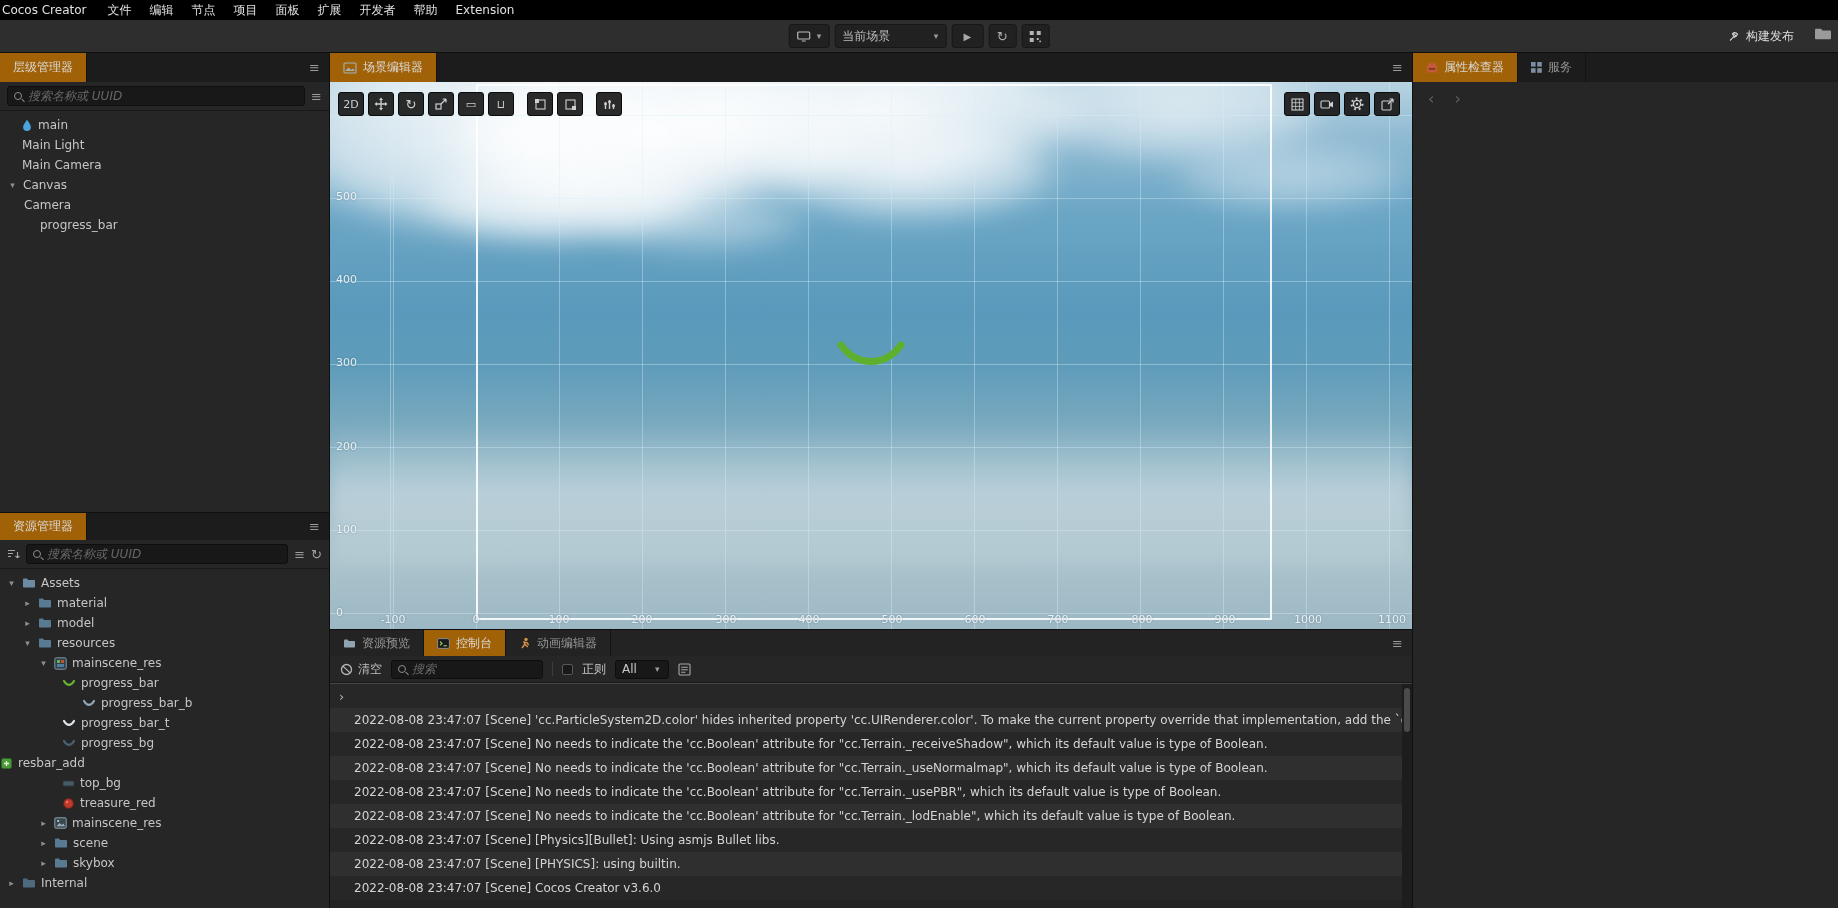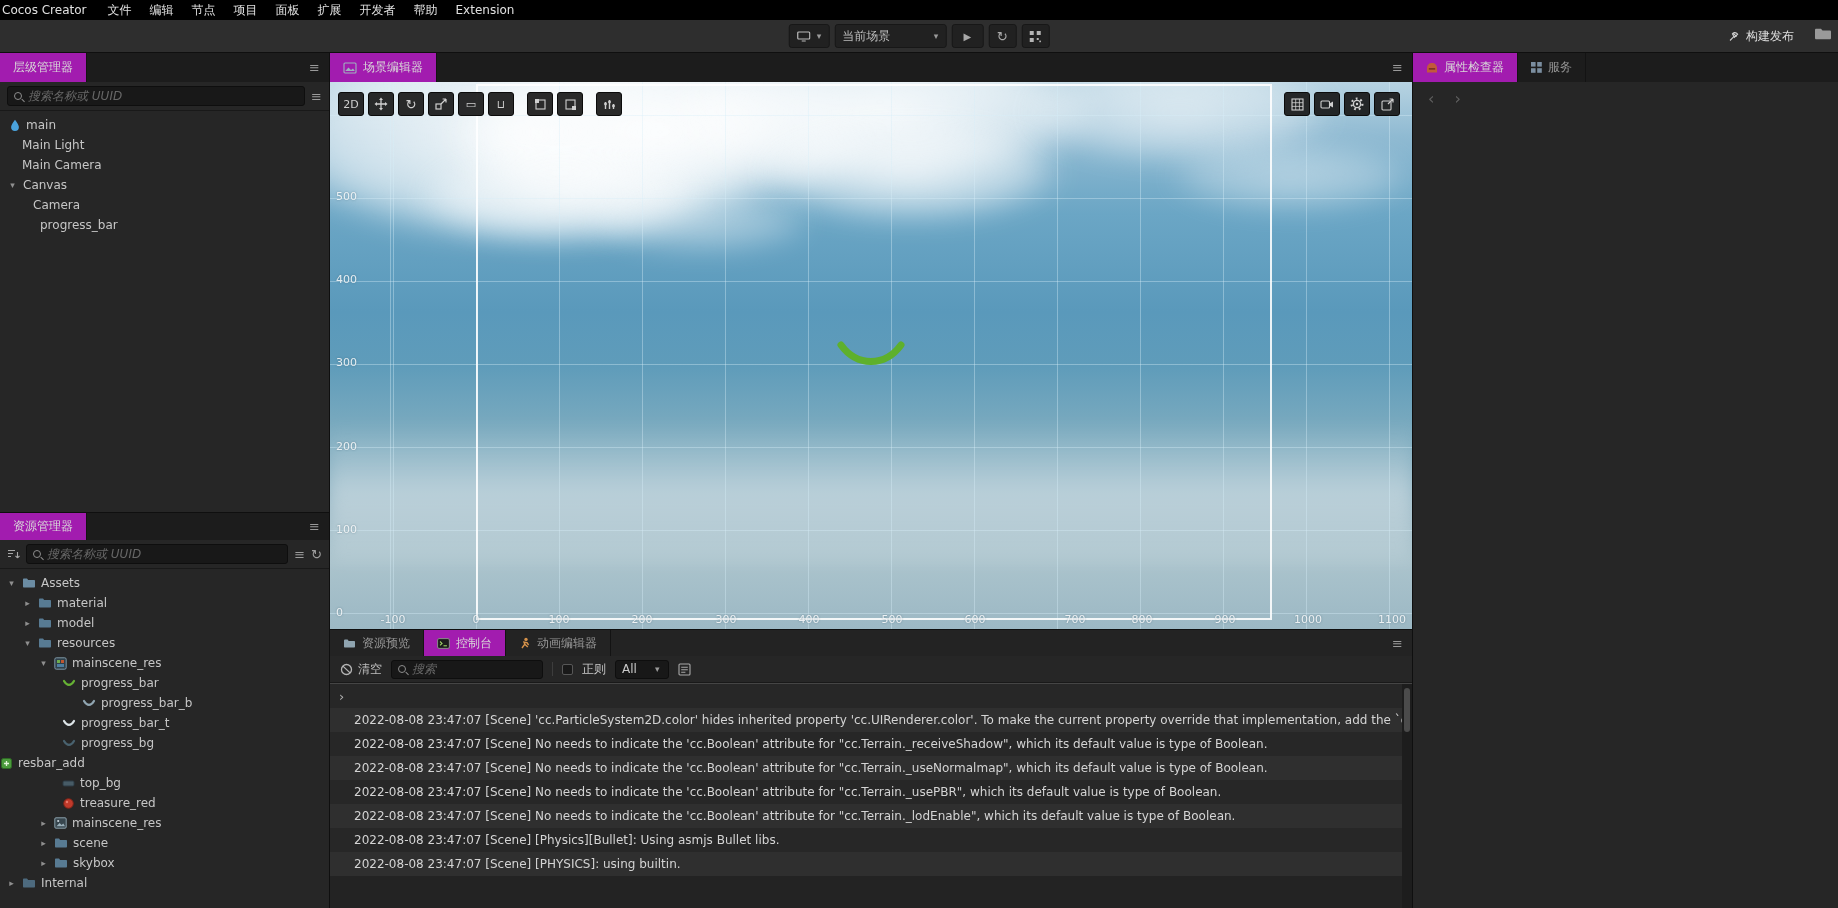--- a/index.html
+++ b/index.html
@@ -25,21 +25,21 @@
 
   
   .main { position:absolute; top:53px; left:0; right:0; bottom:0; display:flex; }
   .left-col { width:330px; display:flex; flex-direction:column; border-right:1px solid #0f0f0f; }
   .center-col { width:1083px; display:flex; flex-direction:column; border-right:1px solid #0f0f0f; }
   .right-col { flex:1; display:flex; flex-direction:column; background:#262626; }
 
   
   .tabbar { height:29px; flex:none; background:#1c1c1c; display:flex; align-items:stretch; position:relative; }
   .tab { display:flex; align-items:center; gap:6px; padding:0 13px; color:#979797; border-right:1px solid #131313; }
-  .tab.active { background:#a21caf; color:#d8d8d8; }
+  .tab.active { background:#a16207; color:#d8d8d8; }
   .tabbar-right { position:absolute; right:9px; top:0; height:100%; display:flex; align-items:center; gap:10px; color:#9a9a9a; font-size:13px; }
 
   .searchrow { height:29px; flex:none; display:flex; align-items:center; gap:6px; padding:0 7px;
     background:#262626; border-bottom:1px solid #191919; }
   .searchbox { flex:1; height:20px; background:#181818; border:1px solid #0e0e0e; border-radius:3px;
     display:flex; align-items:center; gap:6px; padding:0 6px; }
   .searchbox input { flex:1; min-width:0; background:transparent; border:none; outline:none;
     color:#cfcfcf; font-size:12px; font-style:italic; font-family:inherit; }
   .searchbox input::placeholder { color:#676767; font-style:italic; }
   .icon-search { width:8px; height:8px; border:1.4px solid #8d8d8d; border-radius:50%; position:relative; flex:none; }
@@ -181,37 +181,37 @@
         </div>
       </div>
       <div class="searchrow">
         <div class="searchbox">
           <span class="icon-search"></span>
           <input placeholder="搜索名称或 UUID" style="">
         </div>
         <span class="mini-ic">≡</span>
       </div>
       <div class="tree">
-        <div class="trow" style="padding-left:9px">
+        <div class="trow" style="padding-left:21px">
           <svg class="ticon" width="12" height="12" viewBox="0 0 12 12">
             <path d="M6 0.8 C8.4 4.2 9.9 6.3 9.9 8.1 A3.9 3.9 0 0 1 2.1 8.1 C2.1 6.3 3.6 4.2 6 0.8 Z" fill="#4aa3dd"></path>
             </svg>
           <span>main</span>
         </div>
         <div class="trow" style="padding-left:22px">
           <span>Main Light</span>
         </div>
         <div class="trow" style="padding-left:22px">
           <span>Main Camera</span>
         </div>
         <div class="trow" style="padding-left:7px">
           <span class="chev">▾</span>
           <span>Canvas</span>
         </div>
-        <div class="trow" style="padding-left:33px">
+        <div class="trow" style="padding-left:24px">
           <span>Camera</span>
         </div>
         <div class="trow" style="padding-left:40px">
           <span>progress_bar</span>
         </div>
       </div>
     </div>
 
     <div class="assets" style="flex:1;display:flex;flex-direction:column;border-top:1px solid #0f0f0f">
       <div class="tabbar" style="height:27px">
@@ -393,21 +393,21 @@
         <span class="ruler-label" style="left:6px;top:524px">0</span>
 
         <span class="ruler-label rx" style="left:63px">-100</span>
         <span class="ruler-label rx" style="left:146px">0</span>
         <span class="ruler-label rx" style="left:229px">100</span>
         <span class="ruler-label rx" style="left:312px">200</span>
         <span class="ruler-label rx" style="left:396px">300</span>
         <span class="ruler-label rx" style="left:479px">400</span>
         <span class="ruler-label rx" style="left:562px">500</span>
         <span class="ruler-label rx" style="left:645px">600</span>
-        <span class="ruler-label rx" style="left:745px">700</span>
+        <span class="ruler-label rx" style="left:728px">700</span>
         <span class="ruler-label rx" style="left:812px">800</span>
         <span class="ruler-label rx" style="left:895px">900</span>
         <span class="ruler-label rx" style="left:978px">1000</span>
         <span class="ruler-label rx" style="left:1062px">1100</span>
 
         <div class="scene-tools">
           <div class="st-btn">
             <span>2D</span>
           </div>
           <div class="st-btn">
@@ -555,20 +555,23 @@
           <span>2022-08-08 23:47:07 [Scene] No needs to indicate the 'cc.Boolean' attribute for "cc.Terrain._usePBR", which its default value is type of Boolean.</span>
         </div>
         <div class="log-row">
           <span>2022-08-08 23:47:07 [Scene] No needs to indicate the 'cc.Boolean' attribute for "cc.Terrain._lodEnable", which its default value is type of Boolean.</span>
         </div>
         <div class="log-row">
           <span>2022-08-08 23:47:07 [Scene] [Physics][Bullet]: Using asmjs Bullet libs.</span>
         </div>
         <div class="log-row">
           <span>2022-08-08 23:47:07 [Scene] [PHYSICS]: using builtin.</span>
+        </div>
+        <div class="log-row">
+          <span>2022-08-08 23:47:07 [Scene] Cocos Creator v3.6.0</span>
         </div>
         <div class="vscroll">
           <div class="vthumb"></div>
         </div>
       </div>
     </div>
   </div>
 
   <div class="right-col">
     <div class="tabbar">

